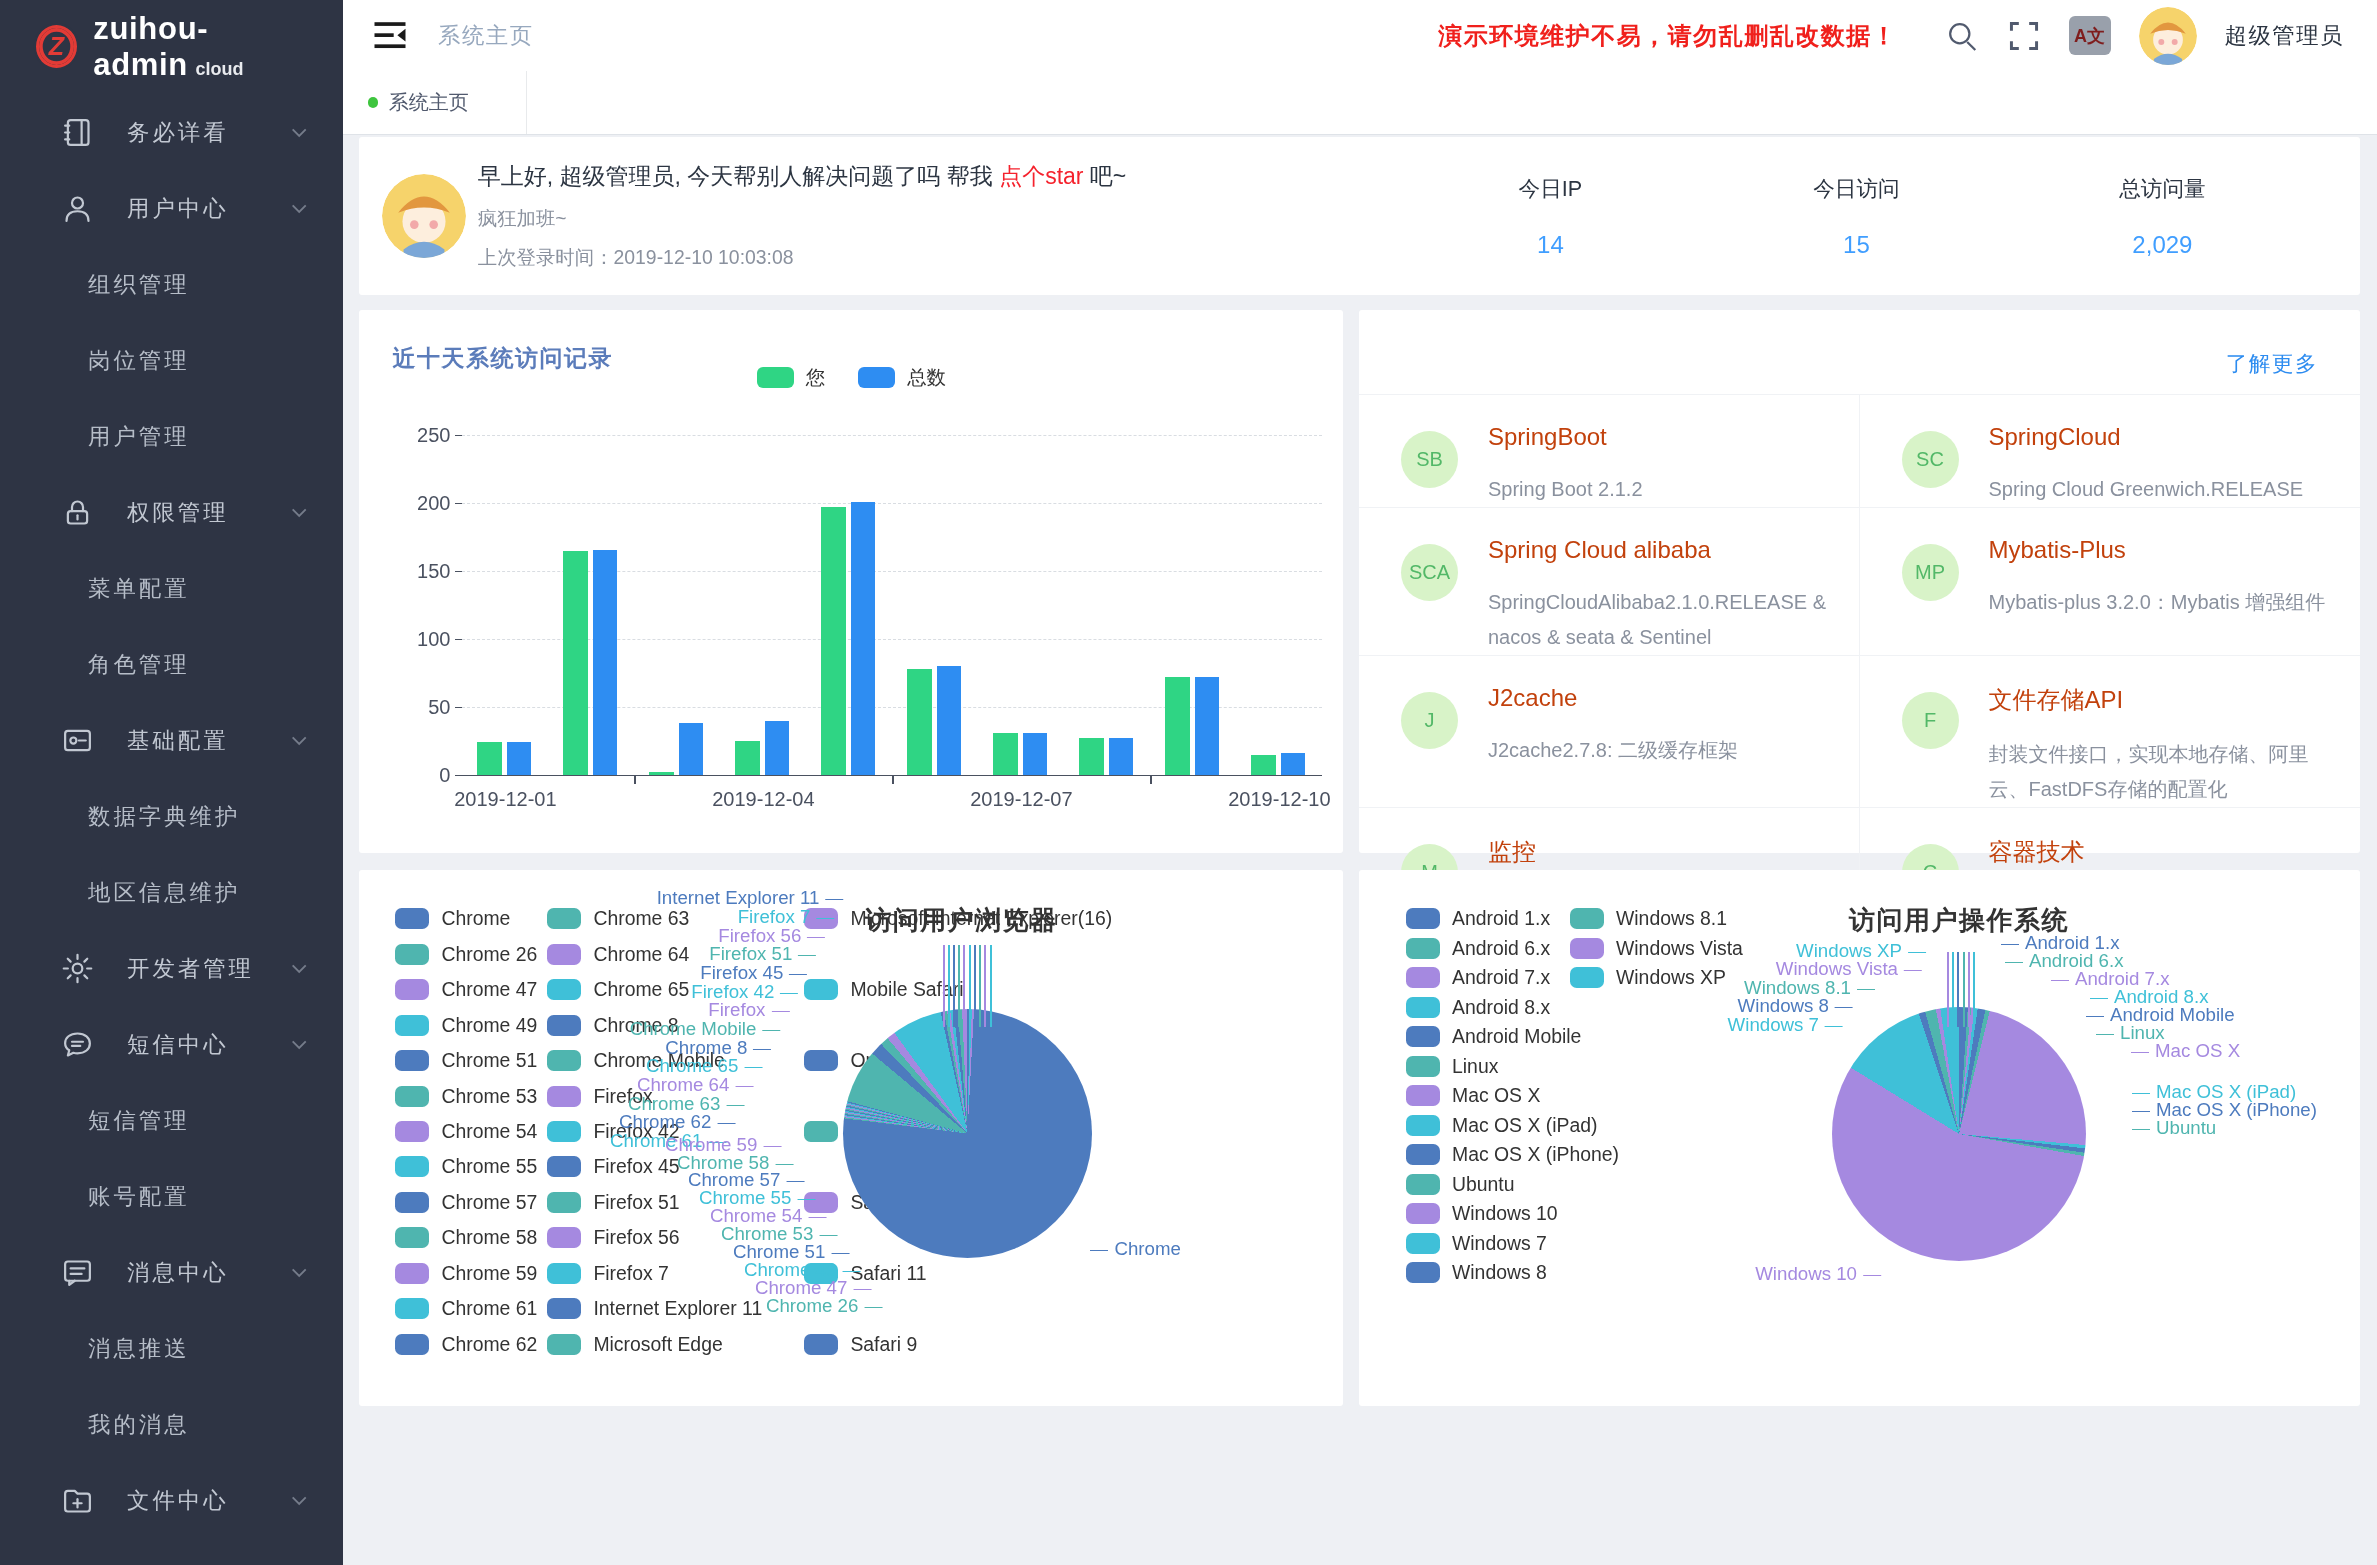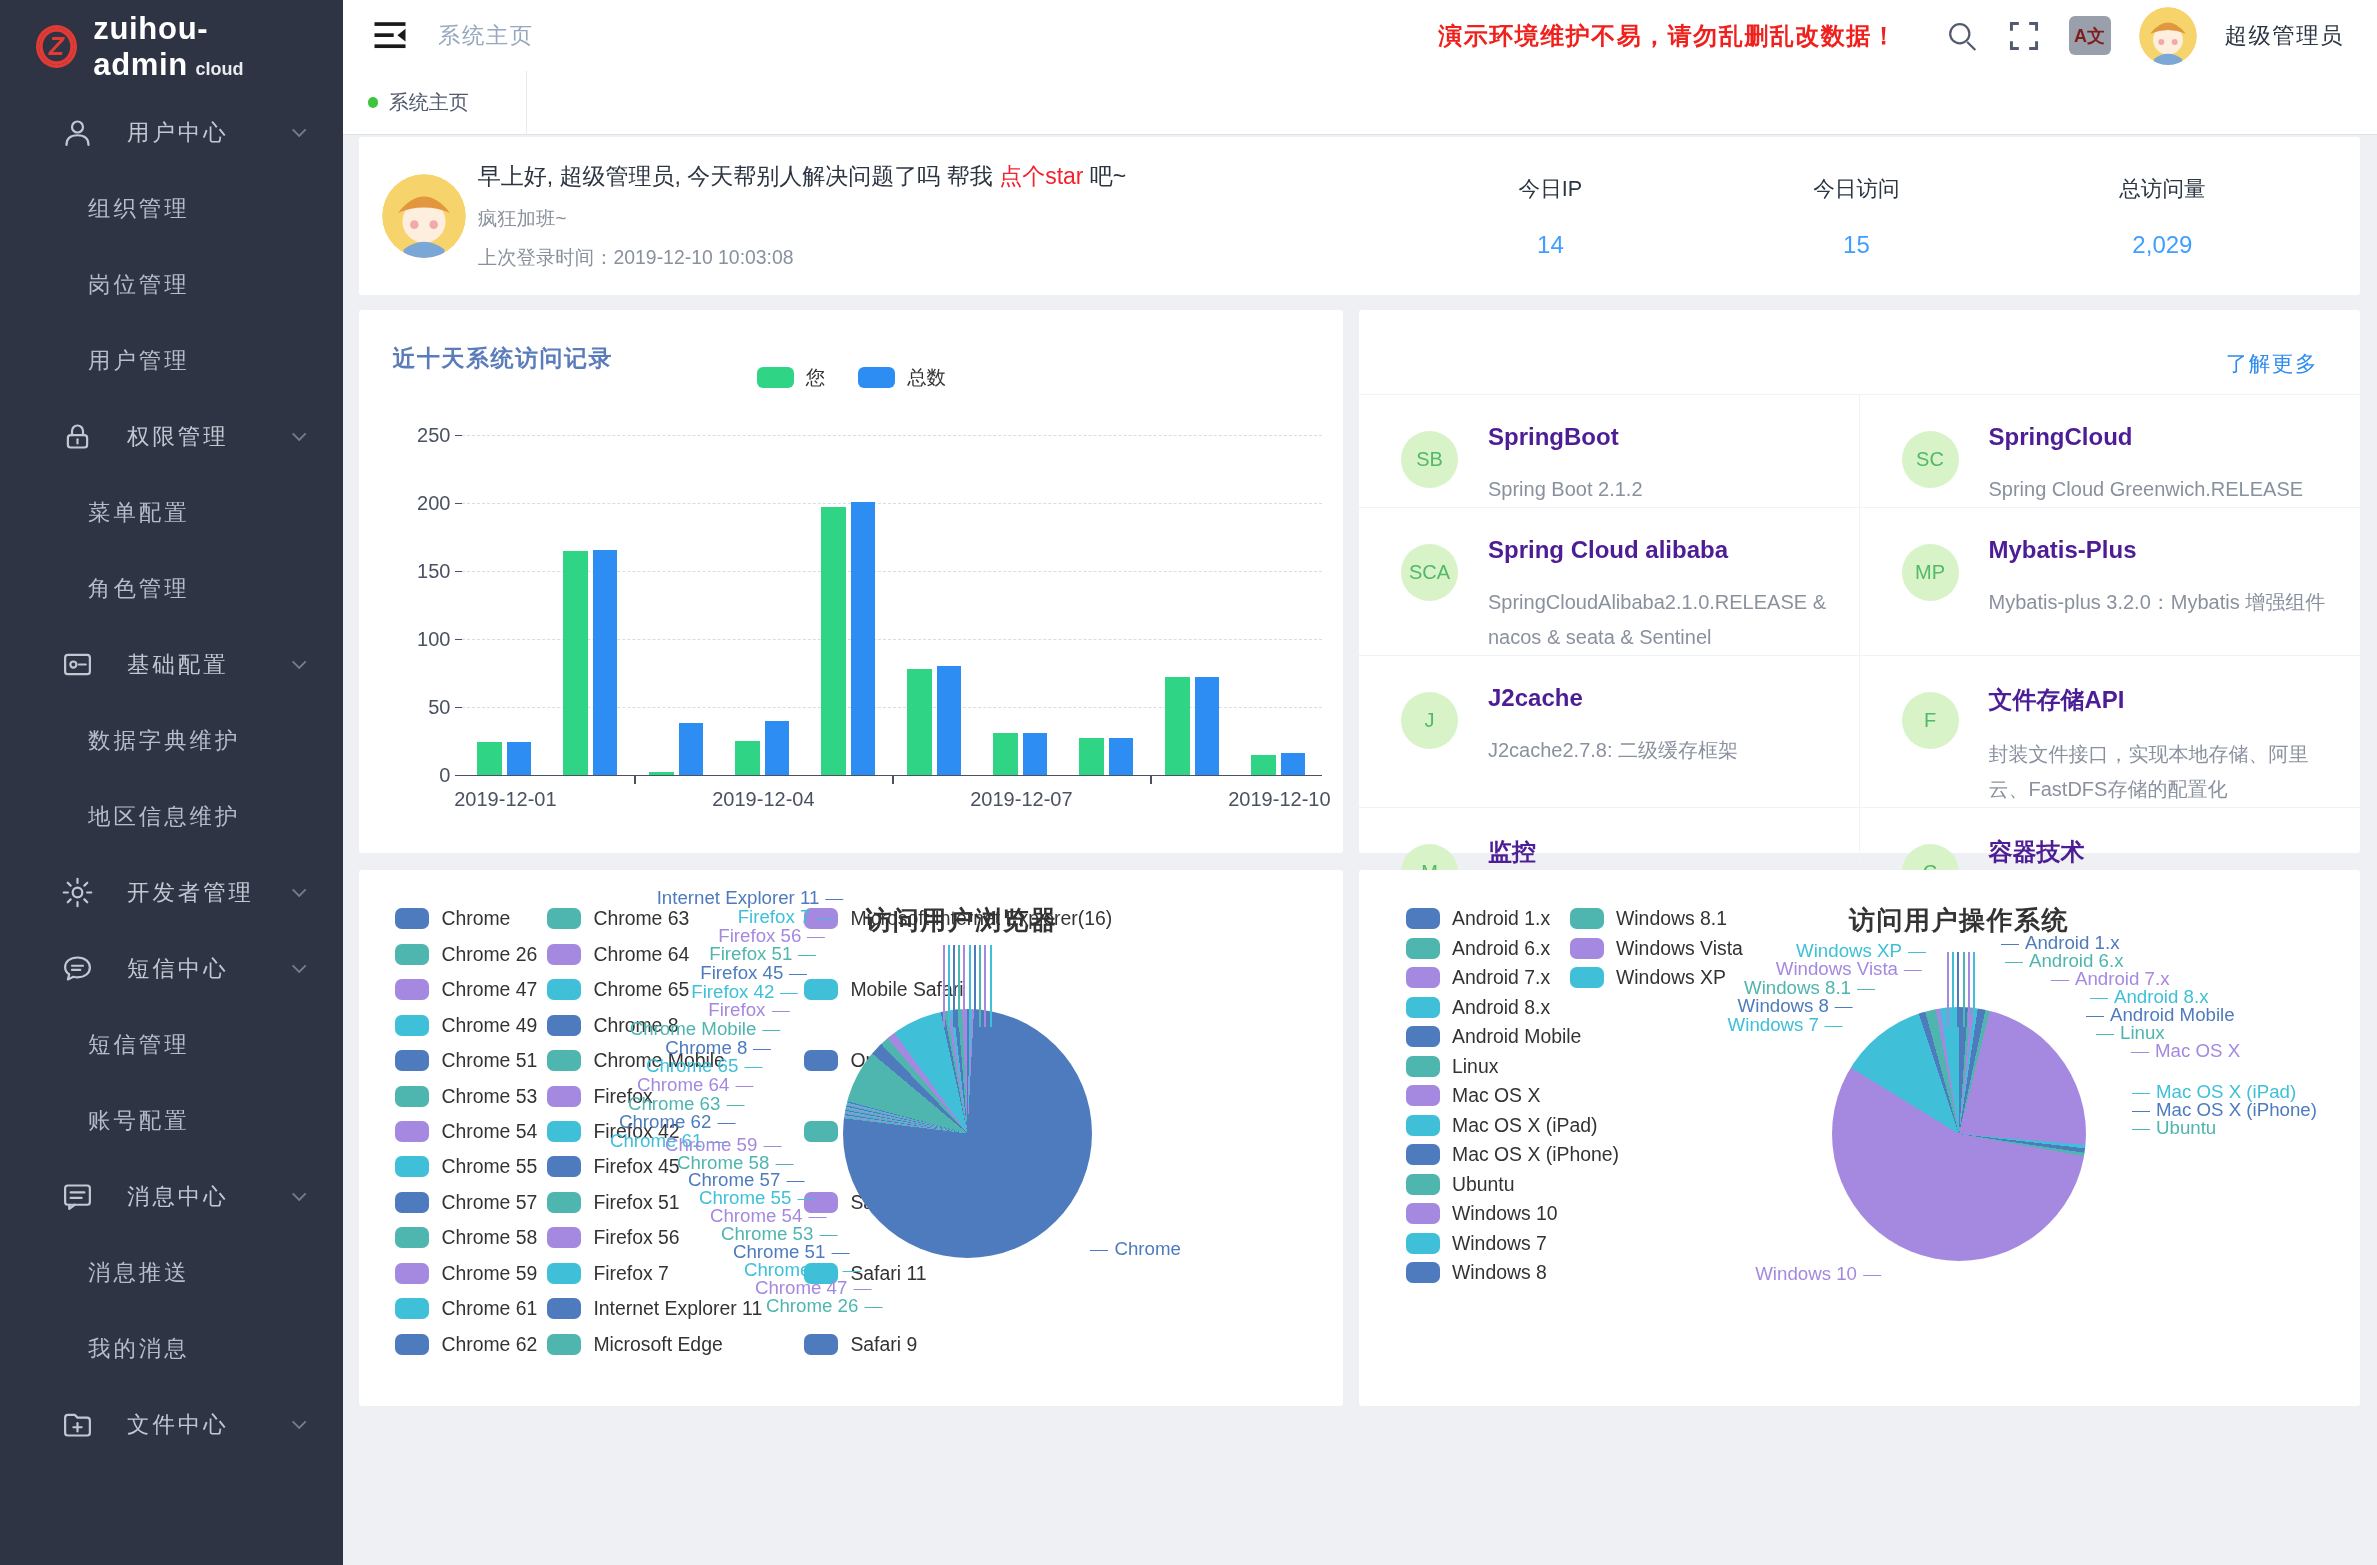--- a/index.html
+++ b/index.html
@@ -76,21 +76,21 @@
   .xlab { position:absolute; top:100%; margin-top:13.4px; transform:translateX(-50%); font-size:20px; color:#4a5160; white-space:nowrap; }
   .xtick { position:absolute; top:100%; width:1.5px; height:9px; background:#4a5160; }
 
   
   .more-link { position:absolute; right:42px; top:39px; font-size:21.6px; color:#2d8cf0; cursor:pointer; letter-spacing:1.5px; }
   .tech-grid { position:absolute; left:0; top:84px; width:100%; height:460px; display:grid; grid-template-columns:1fr 1fr; }
   .tech-cell { border-top:1.5px solid #f0f2f5; border-right:1.5px solid #f0f2f5; padding:28px 30px 0 42px; display:flex; }
   .tech-cell:nth-child(2n) { border-right:none; }
   .t-badge { width:57px; height:57px; border-radius:50%; background:#d8f3c8; color:#53b868; font-size:20px; display:flex; align-items:center; justify-content:center; flex:0 0 auto; margin-top:7.5px; }
   .t-body { margin-left:30px; }
-  .t-name { font-size:24px; font-weight:bold; color:#4c1d95; }
+  .t-name { font-size:24px; font-weight:normal; color:#c2410c; }
   .t-desc { font-size:20px; color:#8a919e; margin-top:21px; line-height:1.75; }
 
   
   .pie-title { position:absolute; top:33px; font-size:26px; font-weight:bold; color:#333; letter-spacing:1.5px; transform:translateX(-50%); z-index:5; }
   .pleg-item { position:absolute; display:flex; align-items:center; gap:12px; font-size:19.4px; color:#333; white-space:nowrap; cursor:pointer; }
   .pleg-sw { width:34px; height:21px; border-radius:6.7px; flex:0 0 auto; }
   .pie { position:absolute; border-radius:50%; }
   .co { position:absolute; font-size:18.7px; white-space:nowrap; z-index:4; }
   .co-l { transform:translate(-100%,-50%); }
   .co-l .ln { display:inline-block; width:18px; border-top:1.5px solid currentColor; margin-left:6px; vertical-align:middle; }
@@ -102,20 +102,35 @@
 <body>
 
 <div class="app">
 
   <aside class="sidebar">
     <div class="logo">
       <span class="logo-badge">Z</span>
       <span><span class="logo-text">zuihou-admin</span><span class="logo-cloud">cloud</span></span>
     </div>
     <nav class="menu" id="menu">
+        <div class="menu-item">
+          <span class="mi-icon">
+            <svg viewBox="0 0 24 24" width="33" height="33" fill="none" stroke="#c2c8d2" stroke-width="1.6" stroke-linecap="round" stroke-linejoin="round">
+              <rect x="5" y="3" width="15" height="18" rx="2"></rect>
+              <line x1="3" y1="7" x2="6" y2="7"></line>
+              <line x1="3" y1="12" x2="6" y2="12"></line>
+              <line x1="3" y1="17" x2="6" y2="17"></line>
+              <line x1="15" y1="3" x2="15" y2="21"></line>
+            </svg>
+          </span>
+          <span class="mi-label">务必详看</span>
+          <span class="mi-arrow"><svg viewBox="0 0 24 24" width="22.4" height="22.4" fill="none" stroke="#8d94a2" stroke-width="2">
+              <polyline points="5,9 12,16 19,9"></polyline>
+            </svg></span>
+        </div>
         <div class="menu-item">
           <span class="mi-icon">
             <svg viewBox="0 0 24 24" width="33" height="33" fill="none" stroke="#c2c8d2" stroke-width="1.6" stroke-linecap="round" stroke-linejoin="round">
               <circle cx="12" cy="8" r="4"></circle>
               <path d="M4 21 Q4 14 12 14 Q20 14 20 21"></path>
             </svg>
           </span>
           <span class="mi-label">用户中心</span>
           <span class="mi-arrow"><svg viewBox="0 0 24 24" width="22.4" height="22.4" fill="none" stroke="#8d94a2" stroke-width="2">
               <polyline points="5,9 12,16 19,9"></polyline>

